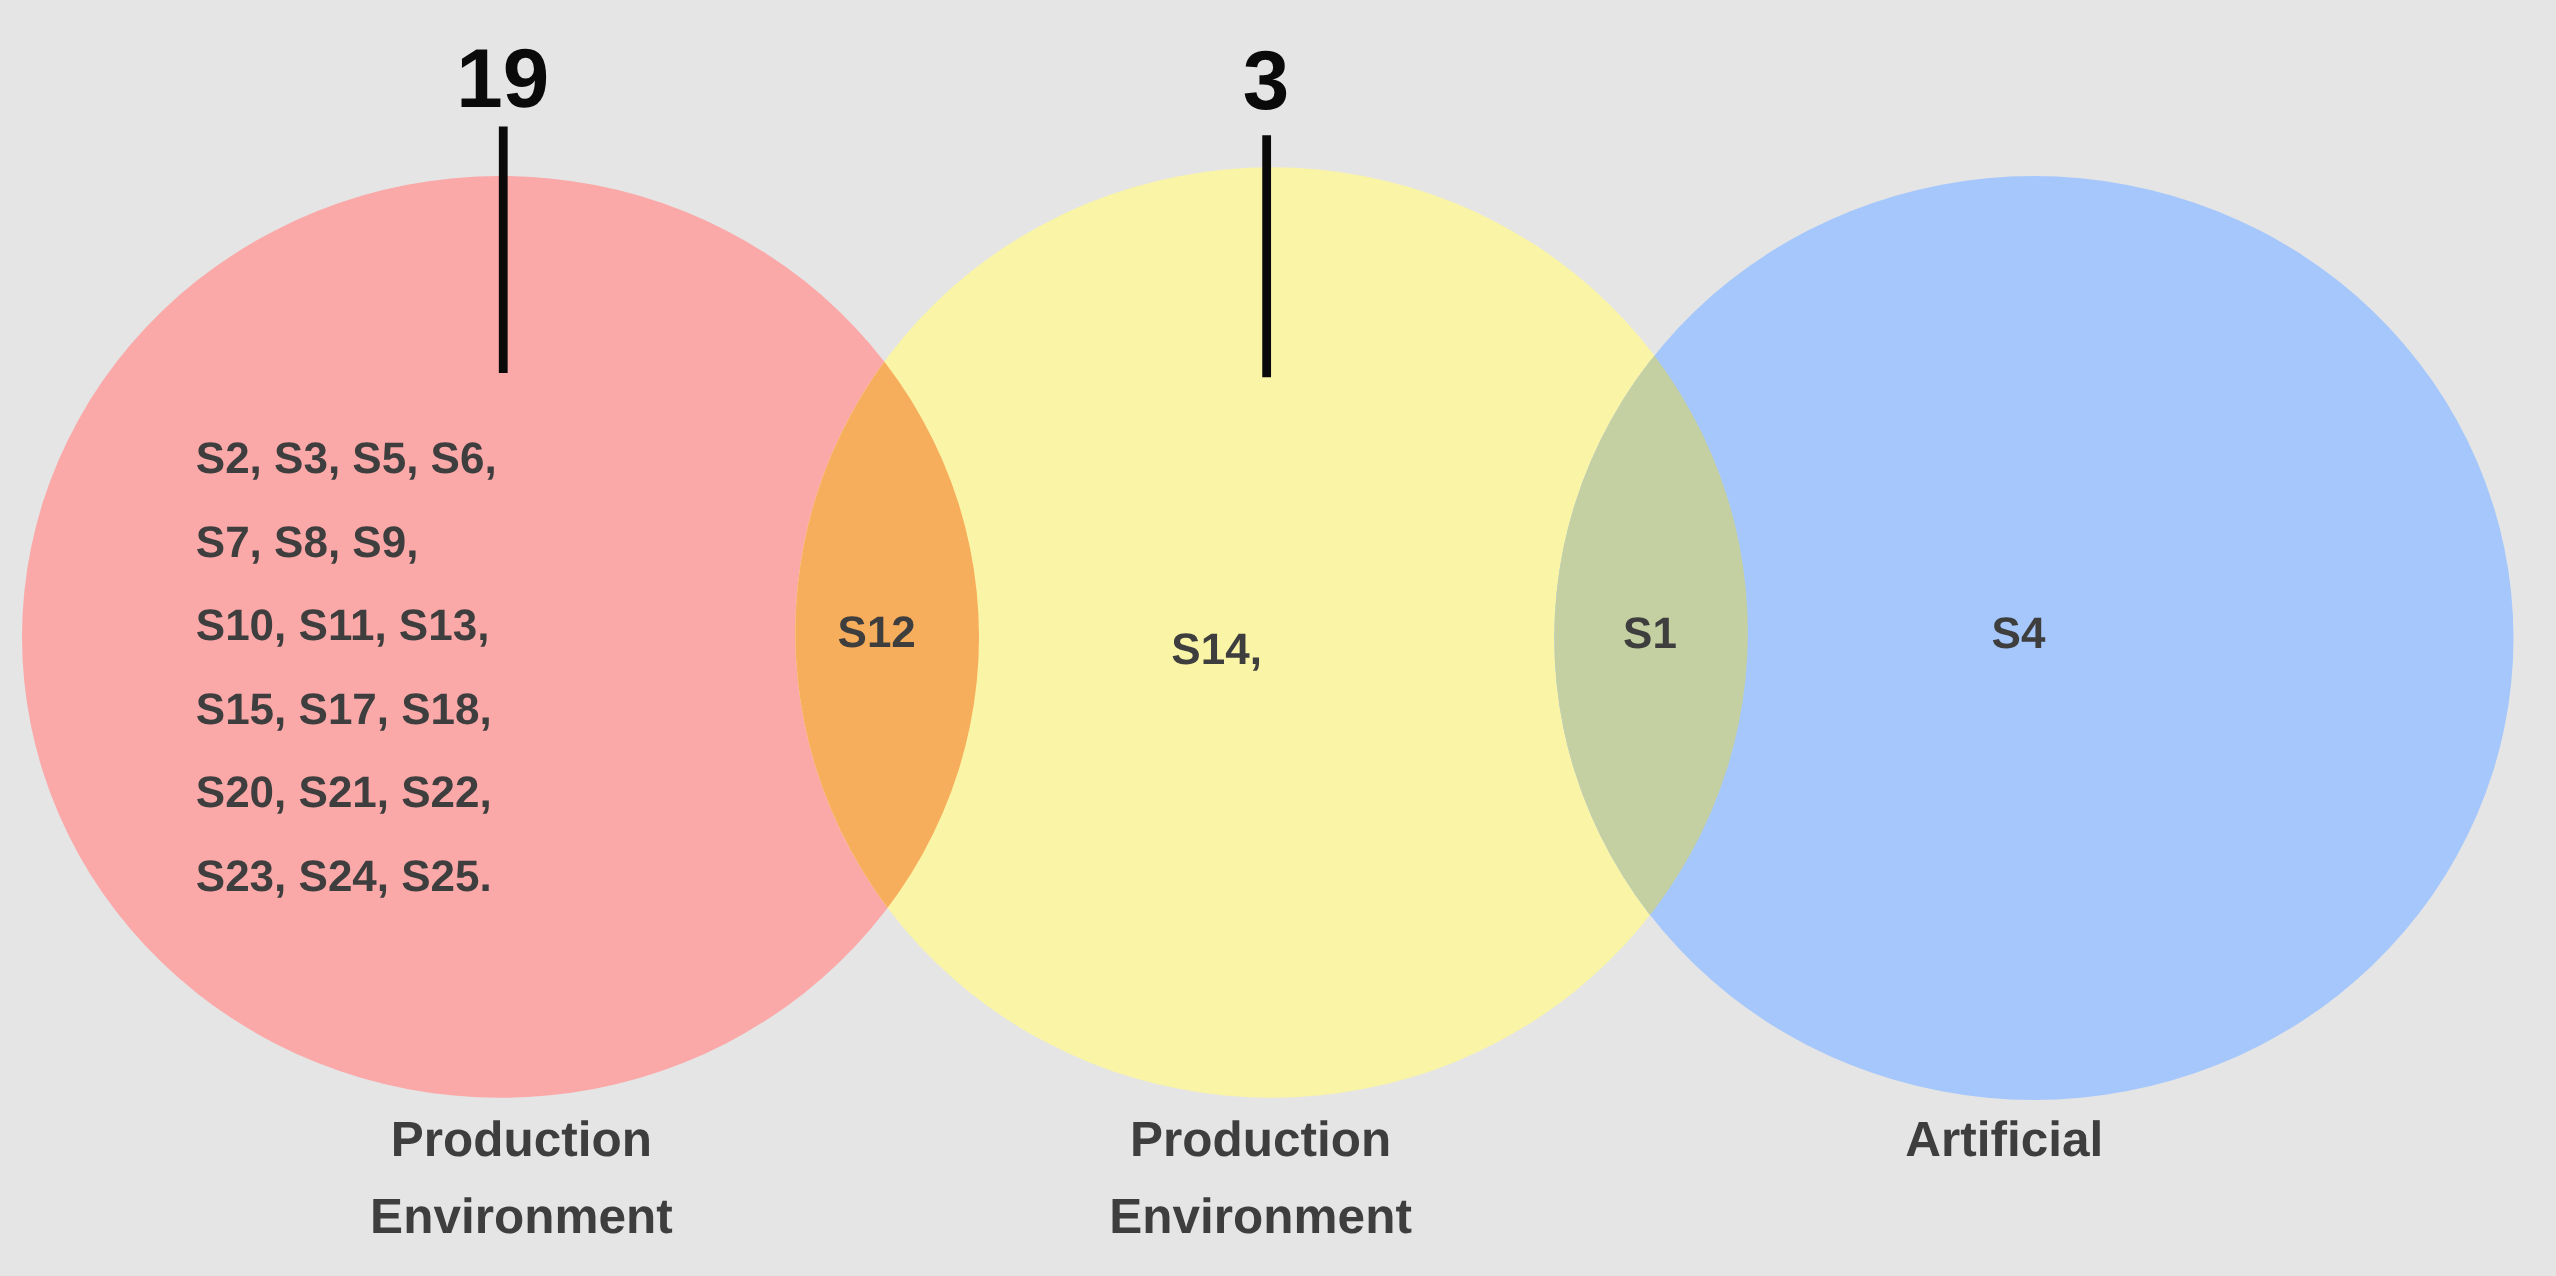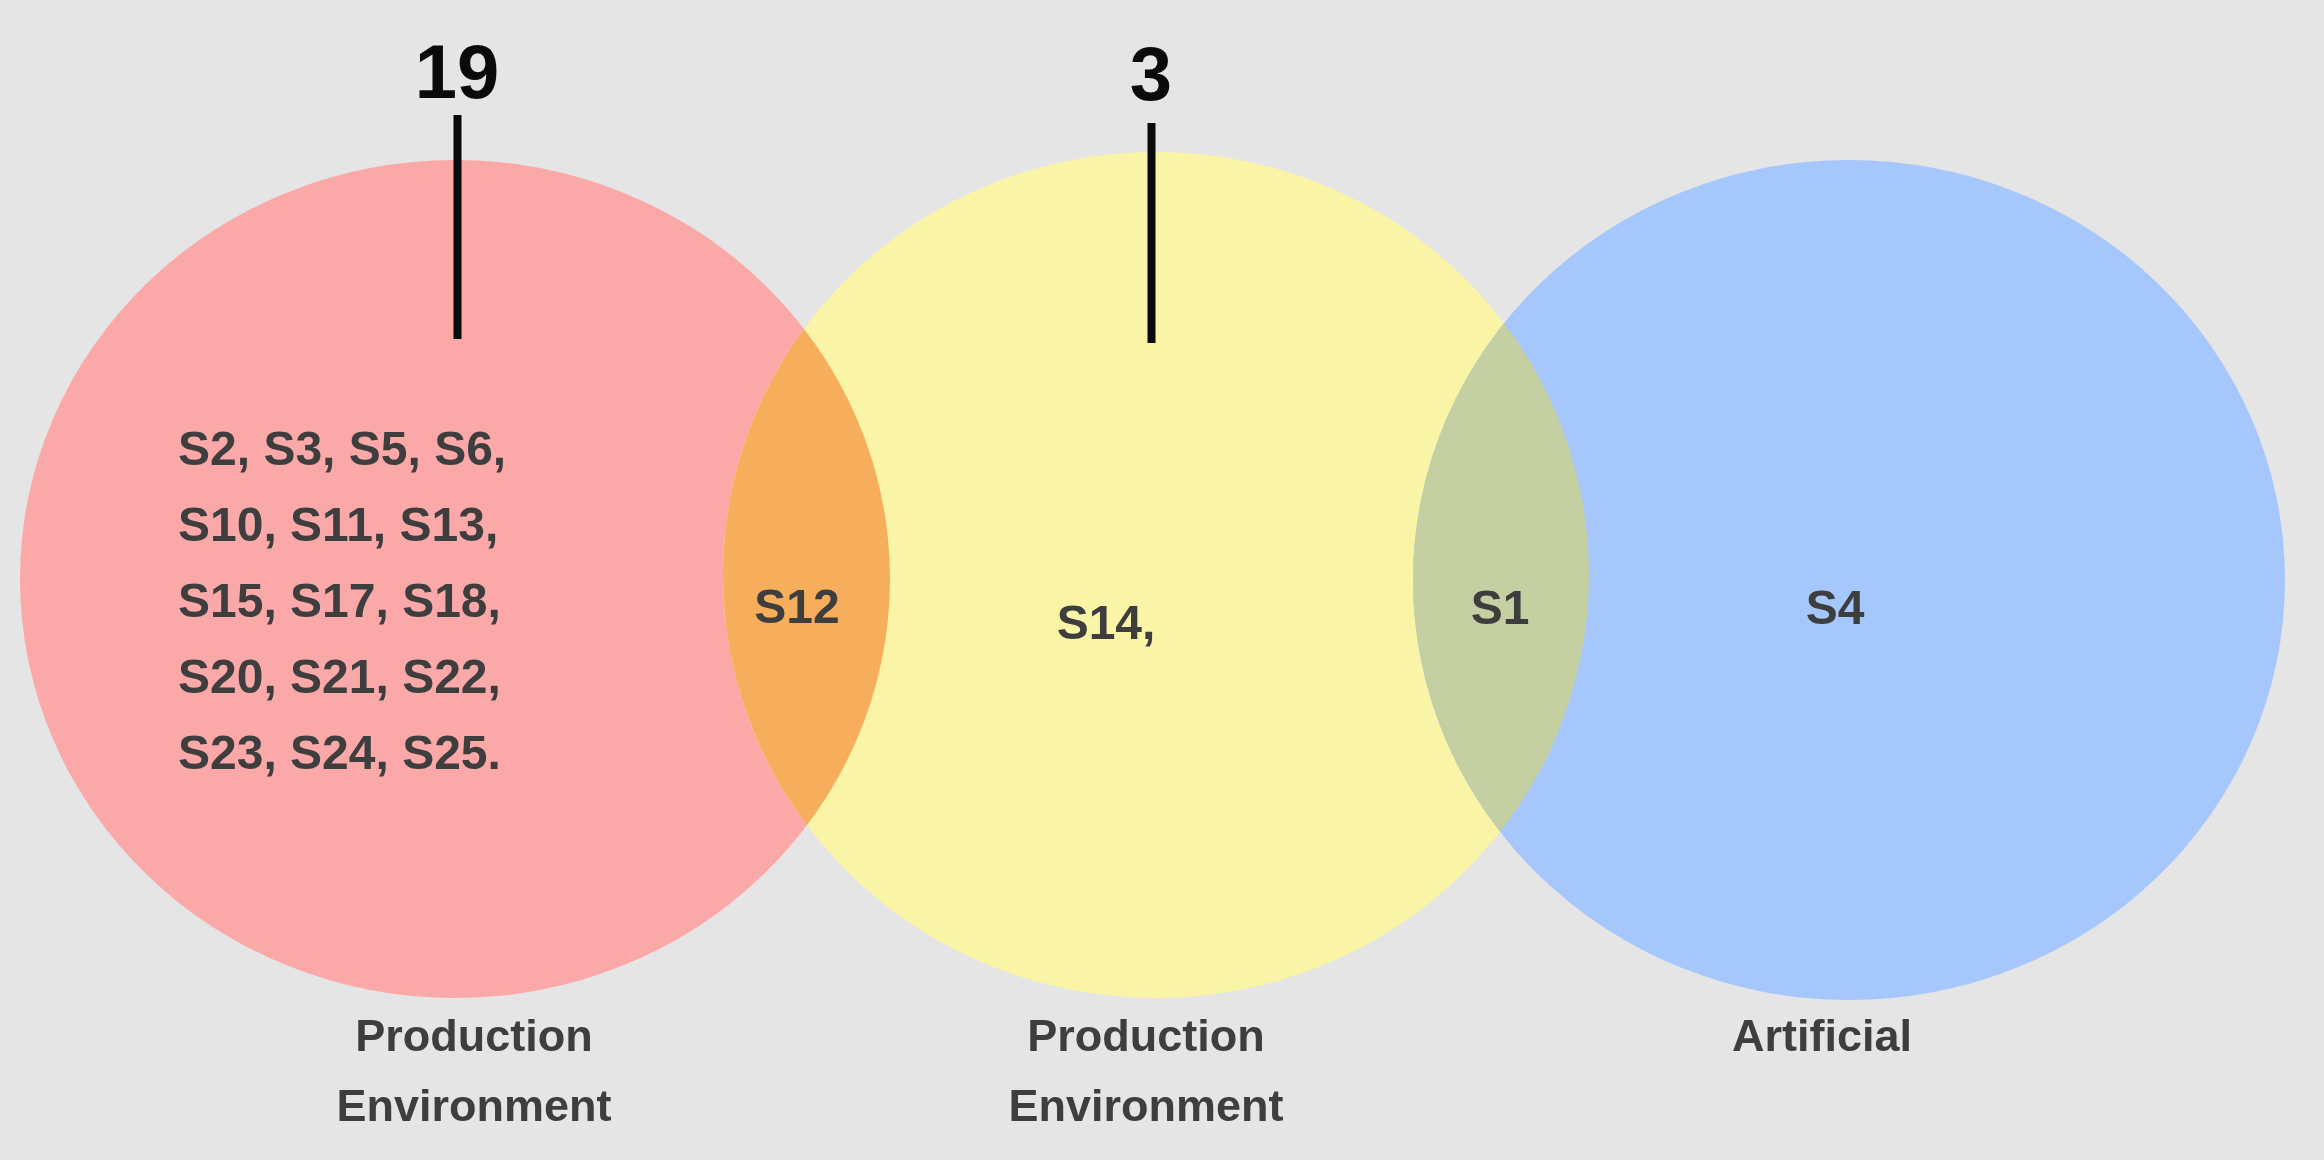--- a/index.html
+++ b/index.html
@@ -26,23 +26,22 @@
     color: #3E3E3E;
     white-space: nowrap;
   }
   .count {
     font-size: 76px;
     line-height: 1;
     color: #0A0A0A;
     transform: translate(-50%, -50%);
   }
   .items {
-    font-size: 48px;
+    font-size: 40px;
     line-height: 76px;
-    margin-top: 32px;
   }
   .items.centered {
     text-align: center;
     transform: translate(-50%, -50%);
   }
   .single {
     transform: translate(-50%, -50%);
   }
   .set-label {
     font-size: 45px;
@@ -80,20 +79,21 @@
 
     <line x1="1151.5" y1="123" x2="1151.5" y2="343" stroke-width="8" stroke="#0A0A0A"></line>
   </svg>
 
   <div class="txt count" style="left:457px; top:72px;">19</div>
 
   <div class="txt count" style="left:1151px; top:74px;">3</div>
 
   <div class="txt items" style="left:178px; top:379px;">
     <div>S2, S3, S5, S6,</div>
+    <div>S7, S8, S9,</div>
     <div>S10, S11, S13,</div>
     <div>S15, S17, S18,</div>
     <div>S20, S21, S22,</div>
     <div>S23, S24, S25.</div>
   </div>
 
   <div class="txt items single" style="left:797px; top:575px;">S12</div>
 
   <div class="txt items centered" style="left:1106px; top:591px;">
     <div>S14,</div>

